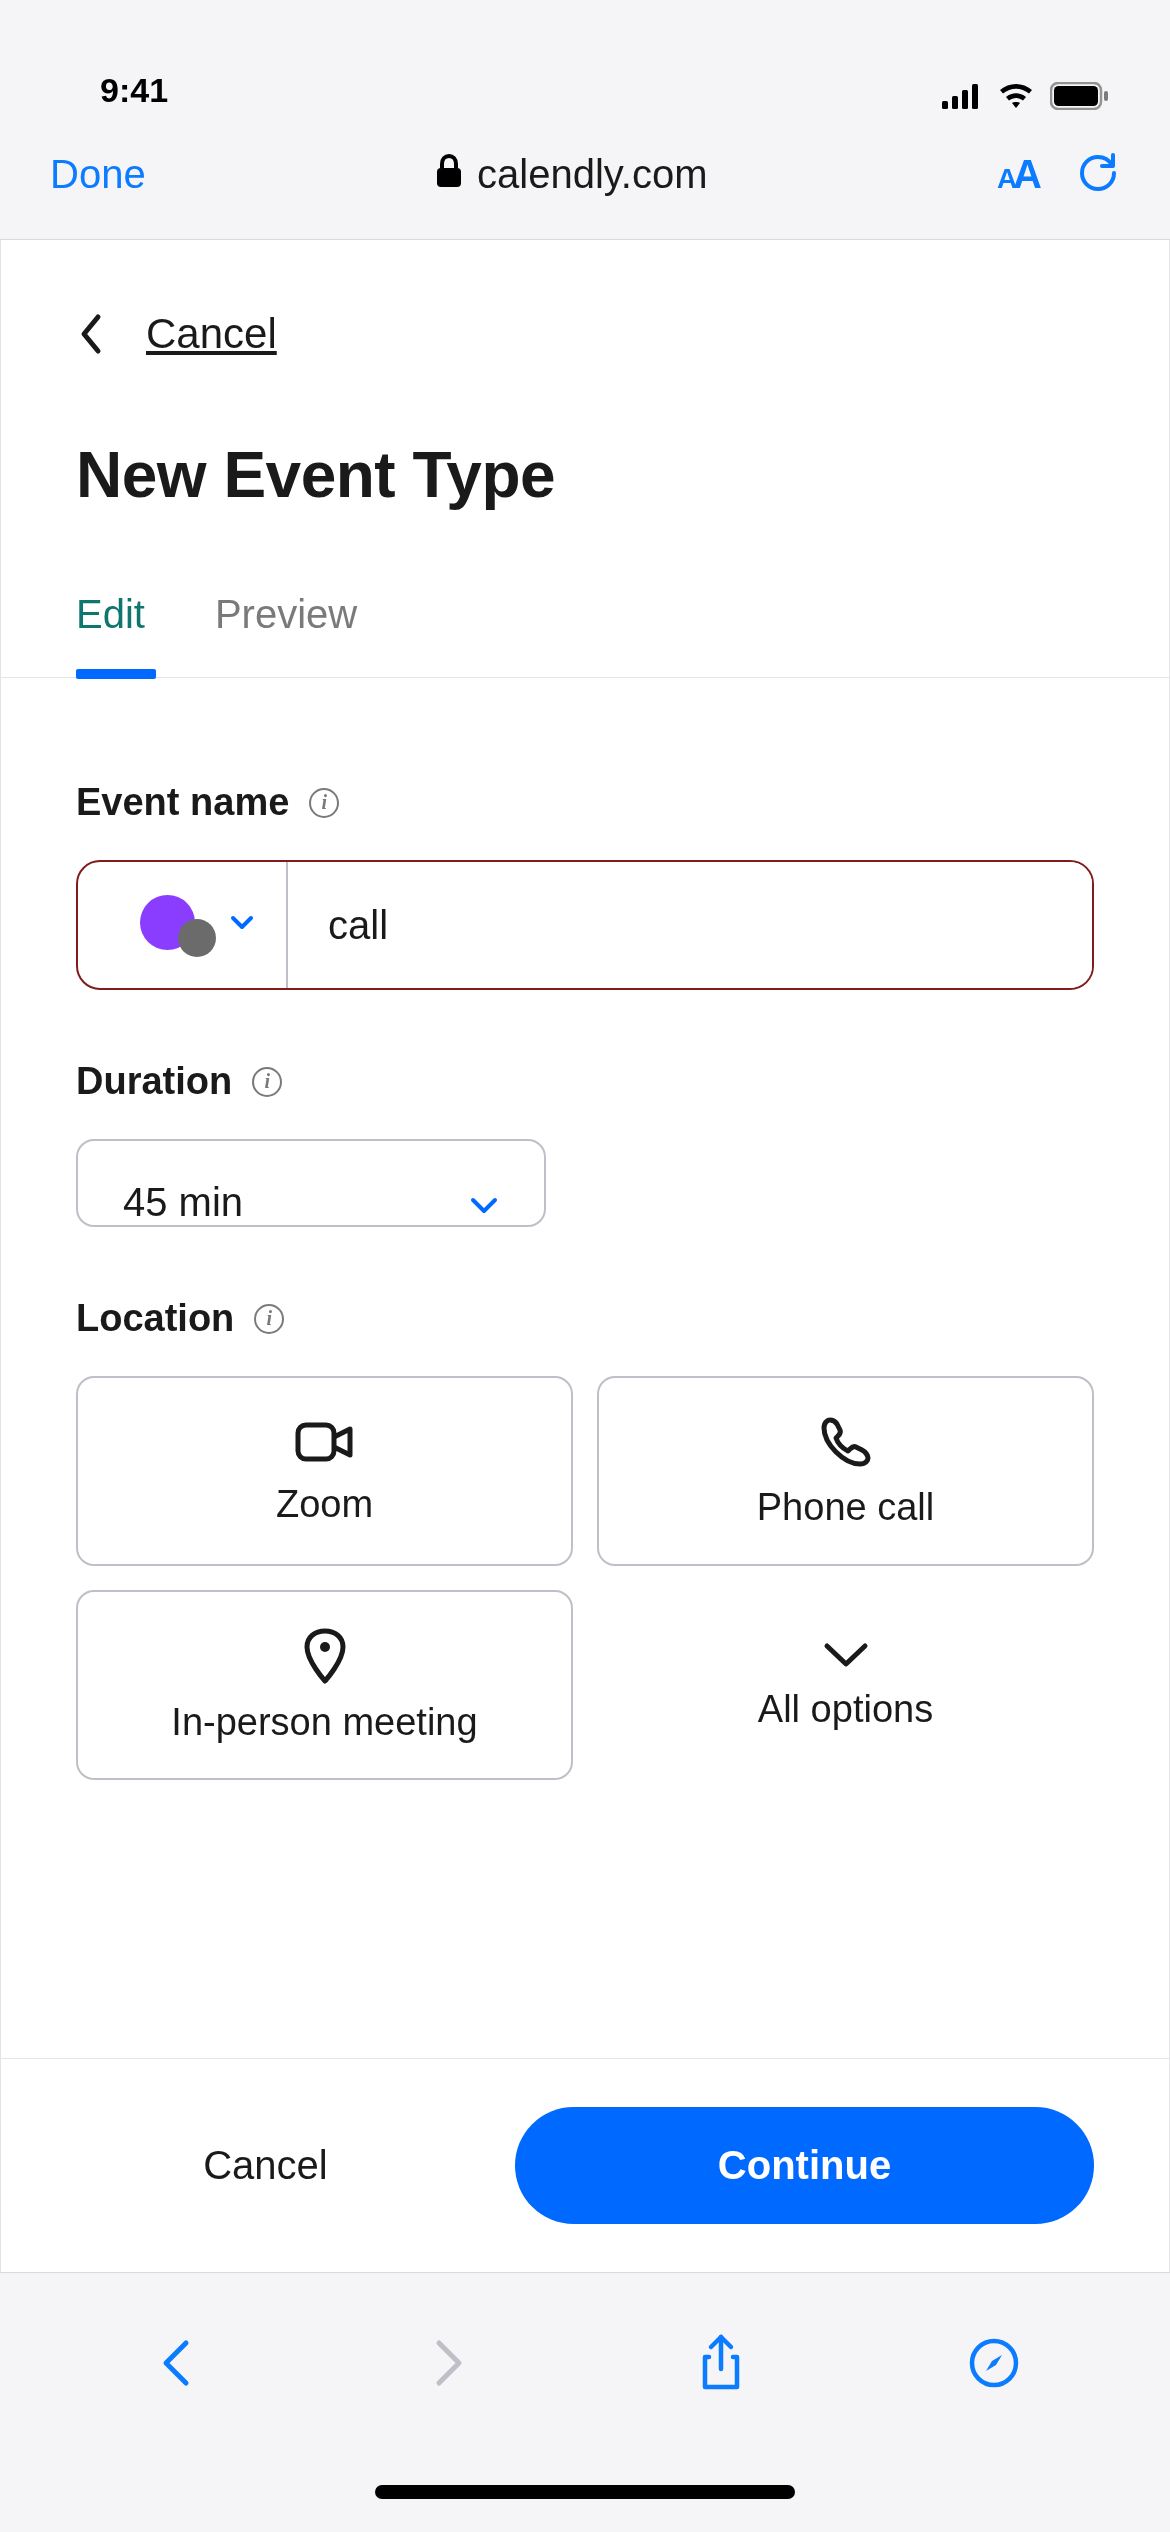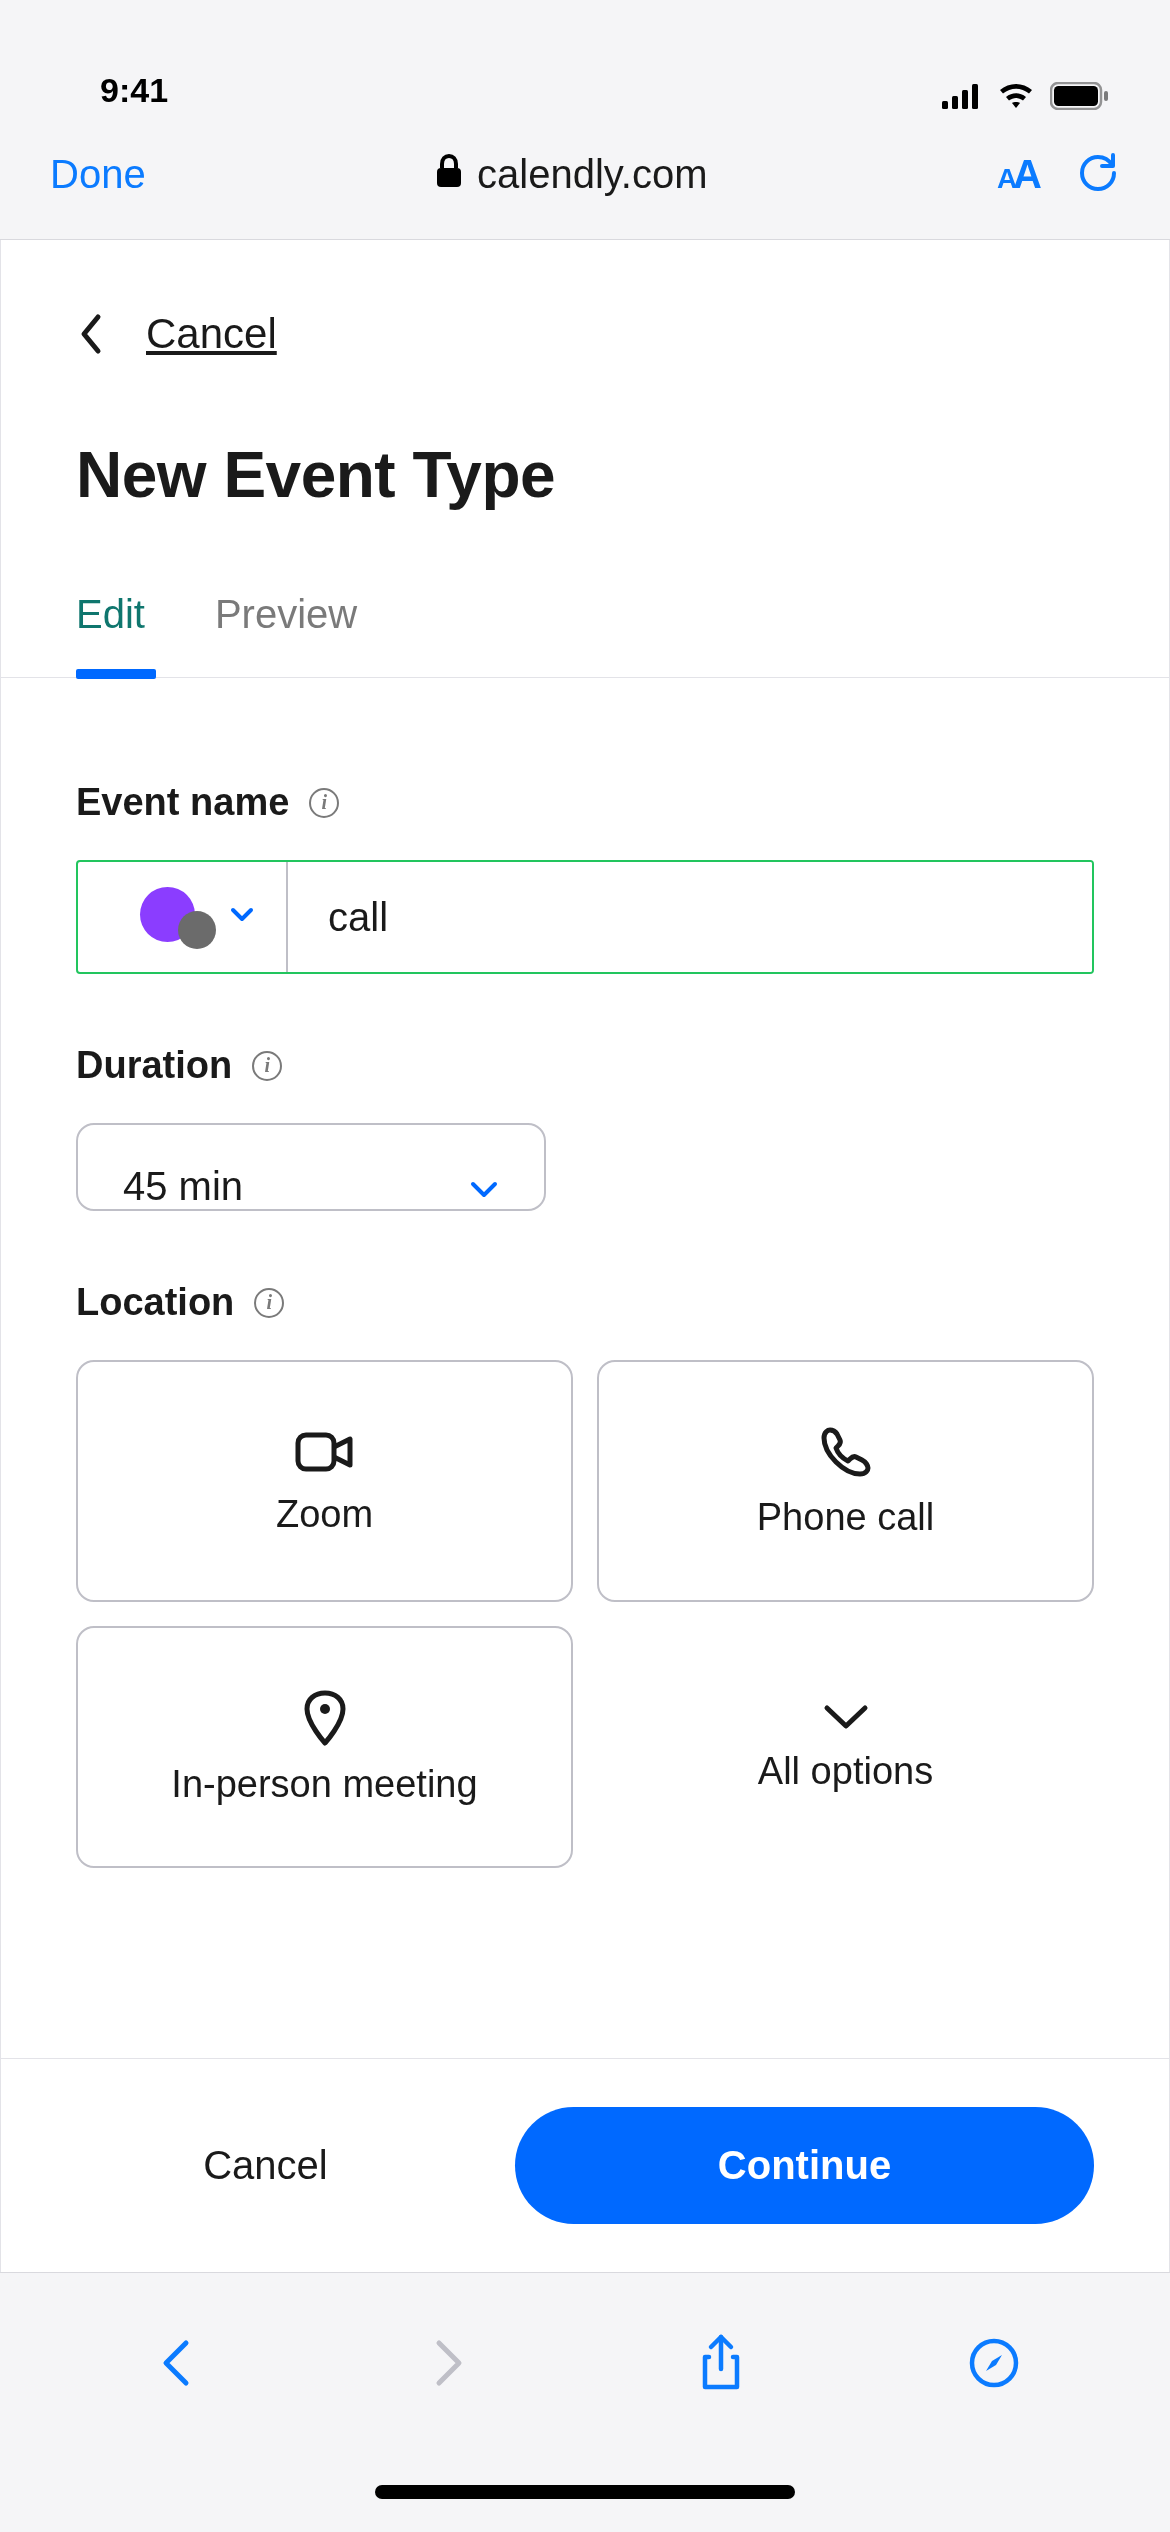--- a/index.html
+++ b/index.html
@@ -32,33 +32,33 @@
 
   .tabs { display: flex; gap: 70px; margin-top: 80px; border-bottom: 1px solid #e3e3e8; padding: 0 75px; margin-left: -75px; margin-right: -75px; }
   .tab { font-size: 40px; padding-bottom: 40px; color: #7a7a7a; position: relative; }
   .tab.active { color: #0f766e; font-weight: 500; }
   .tab.active::after { content: ""; position: absolute; left: 0; right: 0; bottom: -2px; height: 10px; width: 80px; background: #0069ff; border-radius: 2px; }
 
   .form { padding: 75px 75px 0 75px; flex: 1; }
   .field-label { display: flex; align-items: center; gap: 20px; font-size: 38px; font-weight: 700; color: #1a1a1a; margin-bottom: 36px; }
   .info-icon { width: 30px; height: 30px; border: 2.5px solid #7a7a7a; border-radius: 50%; display: inline-flex; align-items: center; justify-content: center; font-size: 20px; font-weight: 700; color: #7a7a7a; font-family: Georgia, serif; font-style: italic; }
 
-  .name-row { display: flex; border: 2px solid #22c55e; border-radius: 4px; overflow: hidden; height: 114px; margin-bottom: 70px; }
+  .name-row { display: flex; border: 2px solid #7f1d1d; border-radius: 24px; overflow: hidden; height: 130px; margin-bottom: 70px; }
   .color-picker { width: 210px; border-right: 2px solid #bfbfc7; display: flex; align-items: center; justify-content: center; position: relative; }
   .color-dots { position: relative; width: 85px; height: 60px; }
   .dot-main { position: absolute; left: 0; top: 0; width: 55px; height: 55px; border-radius: 50%; background: #8b3dff; }
   .dot-sub { position: absolute; left: 38px; top: 24px; width: 38px; height: 38px; border-radius: 50%; background: #6b6b6b; }
   .color-chevron { position: absolute; right: 32px; top: 50%; transform: translateY(-50%); color: #0069ff; }
   .name-input { flex: 1; border: none; outline: none; padding: 0 40px; font-size: 40px; color: #1a1a1a; font-family: inherit; }
 
   .duration-select { width: 470px; height: 88px; border: 2px solid #bfbfc7; border-radius: 18px; display: flex; align-items: flex-end; justify-content: space-between; padding: 0 45px; margin-bottom: 70px; }
   .duration-select span { font-size: 40px; color: #1a1a1a; }
 
   .location-grid { display: grid; grid-template-columns: 1fr 1fr; gap: 24px; }
-  .location-card { border: 2px solid #bfbfc7; border-radius: 18px; height: 242px; display: flex; flex-direction: column; align-items: center; justify-content: center; gap: 16px; }
+  .location-card { border: 2px solid #bfbfc7; border-radius: 18px; height: 190px; display: flex; flex-direction: column; align-items: center; justify-content: center; gap: 16px; }
   .location-card.borderless { border: none; }
   .location-card span { font-size: 38px; color: #1a1a1a; }
   .location-card svg { display: block; }
 
   .footer-bar { border-top: 1px solid #e3e3e8; padding: 48px 75px; display: flex; align-items: center; justify-content: flex-end; gap: 60px; background: #fff; }
   .footer-cancel { font-size: 40px; color: #1a1a1a; flex:1; text-align:center; }
   .footer-continue { background: #0069ff; color: #fff; font-size: 40px; font-weight: 600; padding: 36px 100px; border-radius: 999px; border: none; flex:1; text-align:center;}
 
   
   .safari-bottom { height: 180px; background: #f5f5f7; display: flex; align-items: center; justify-content: space-around; padding: 0 40px 0 40px; border-top: 1px solid #d9d9de; }

